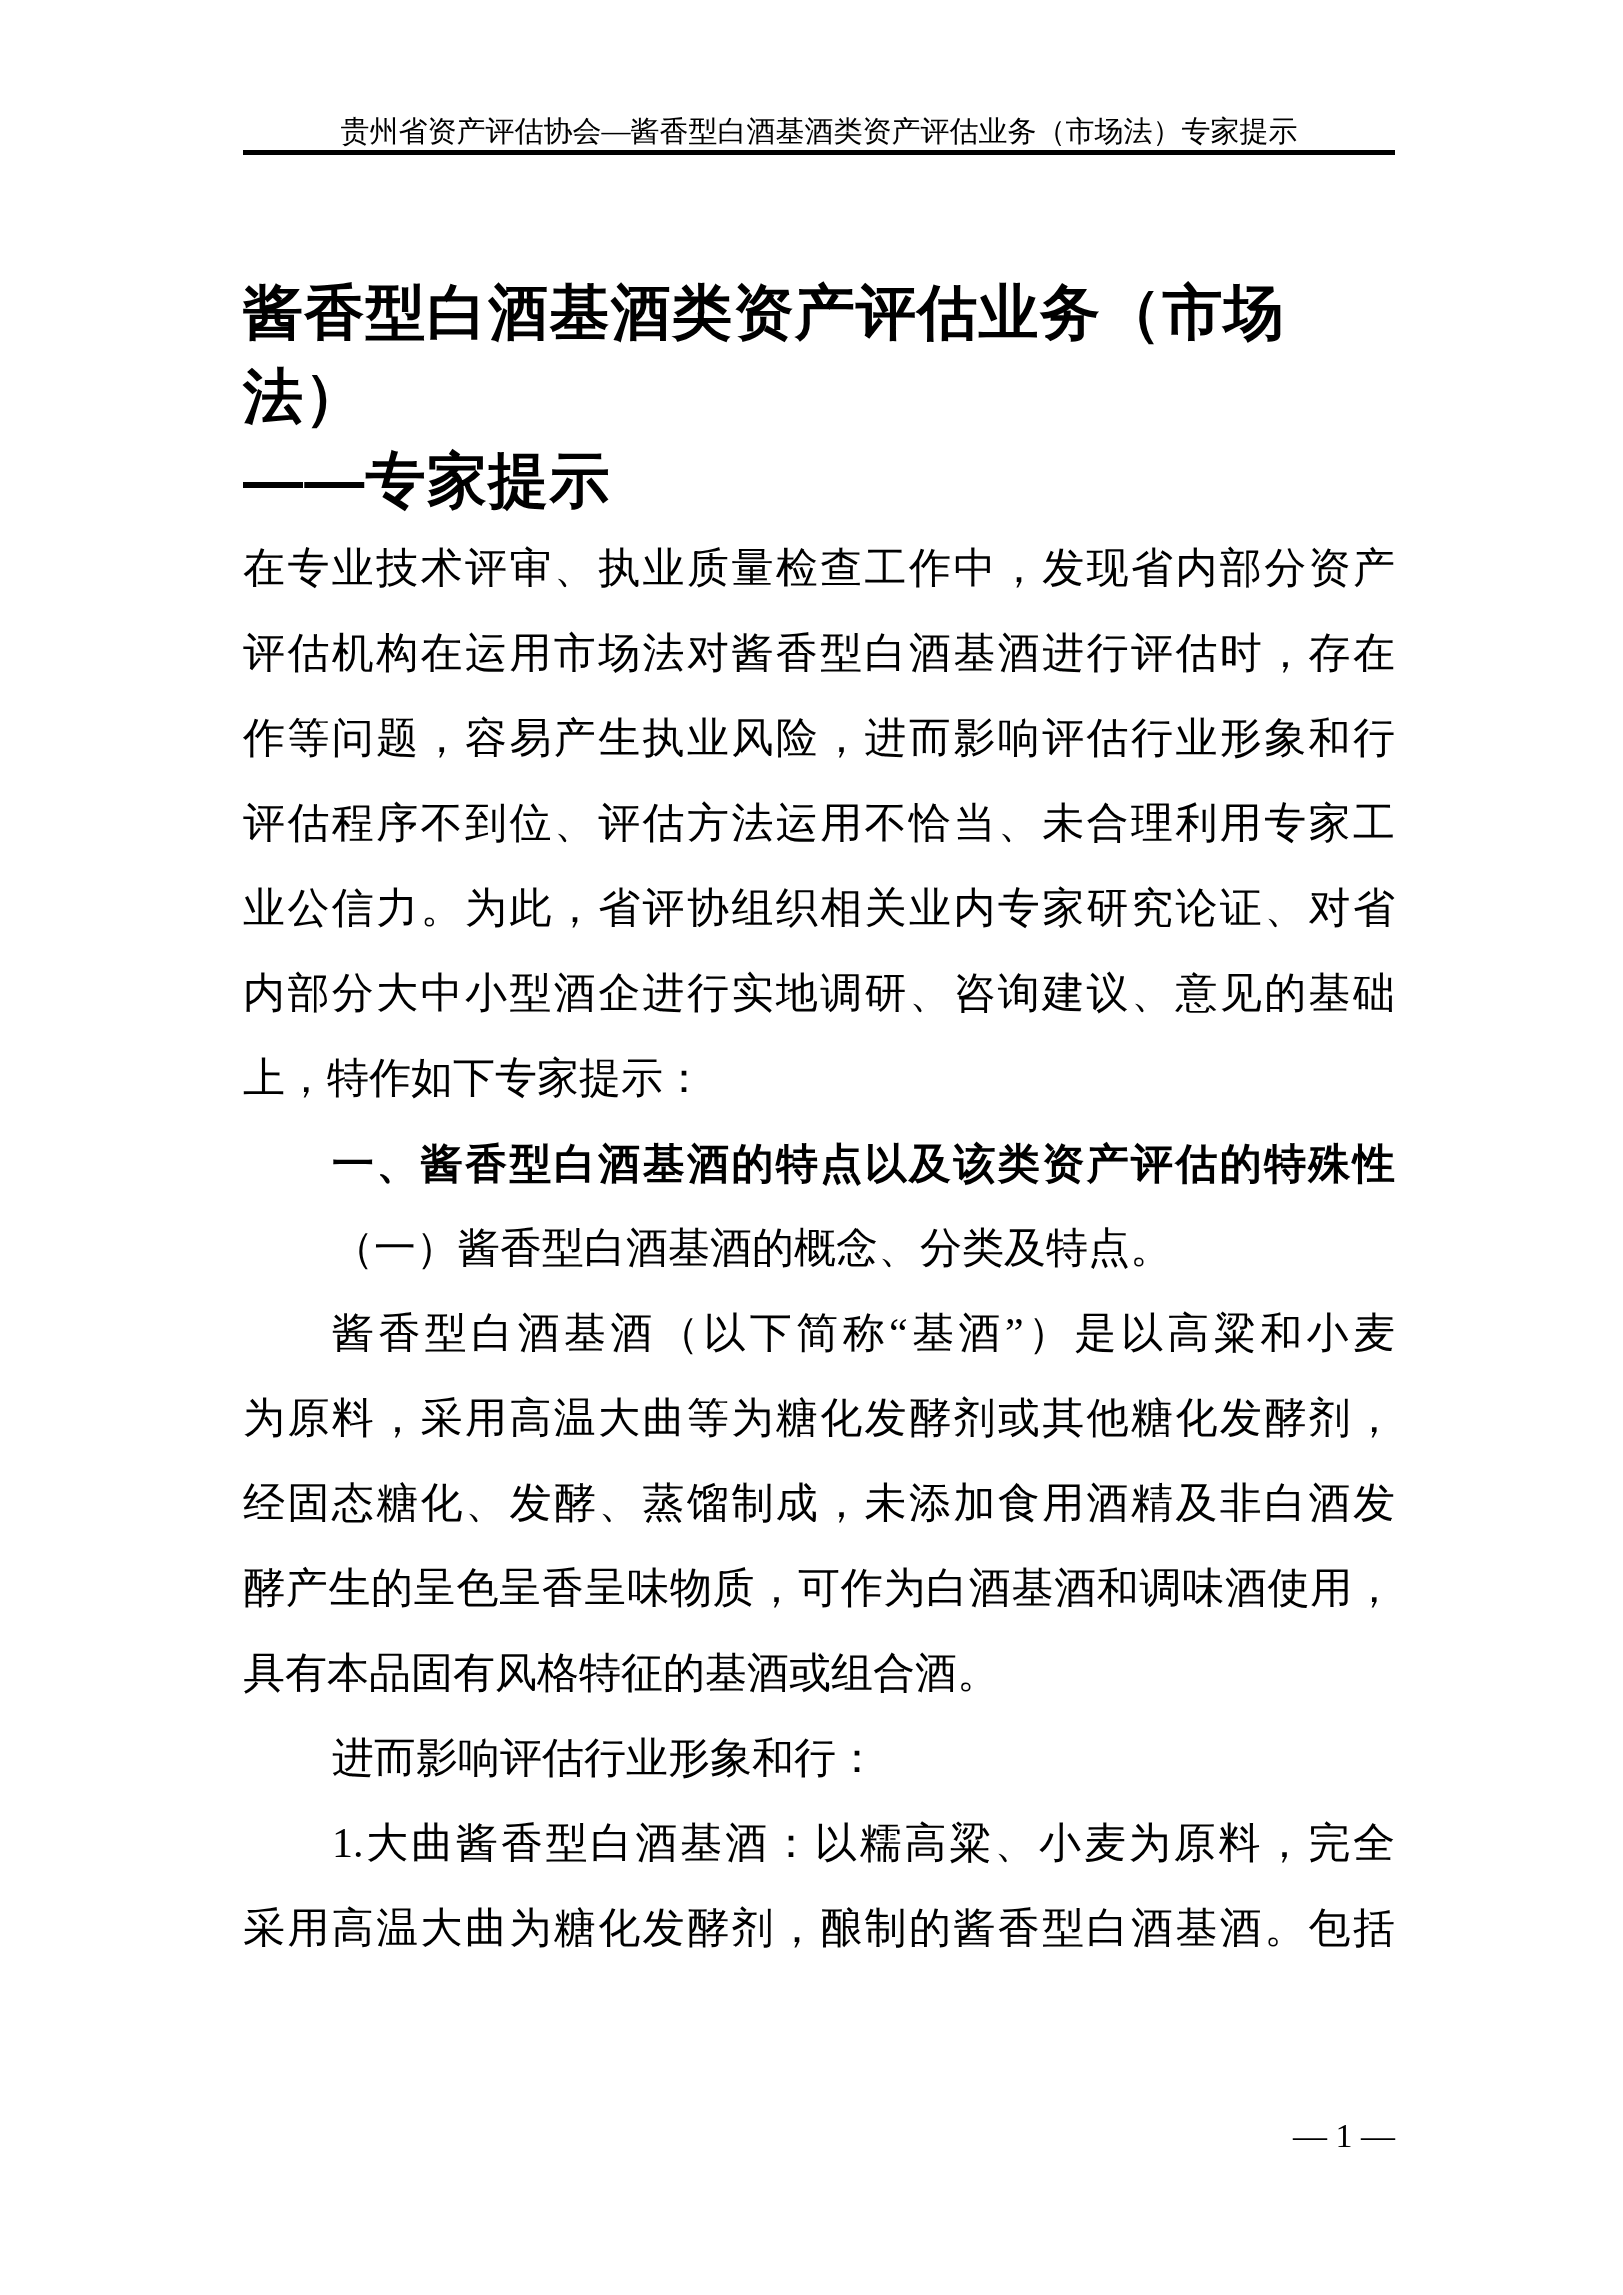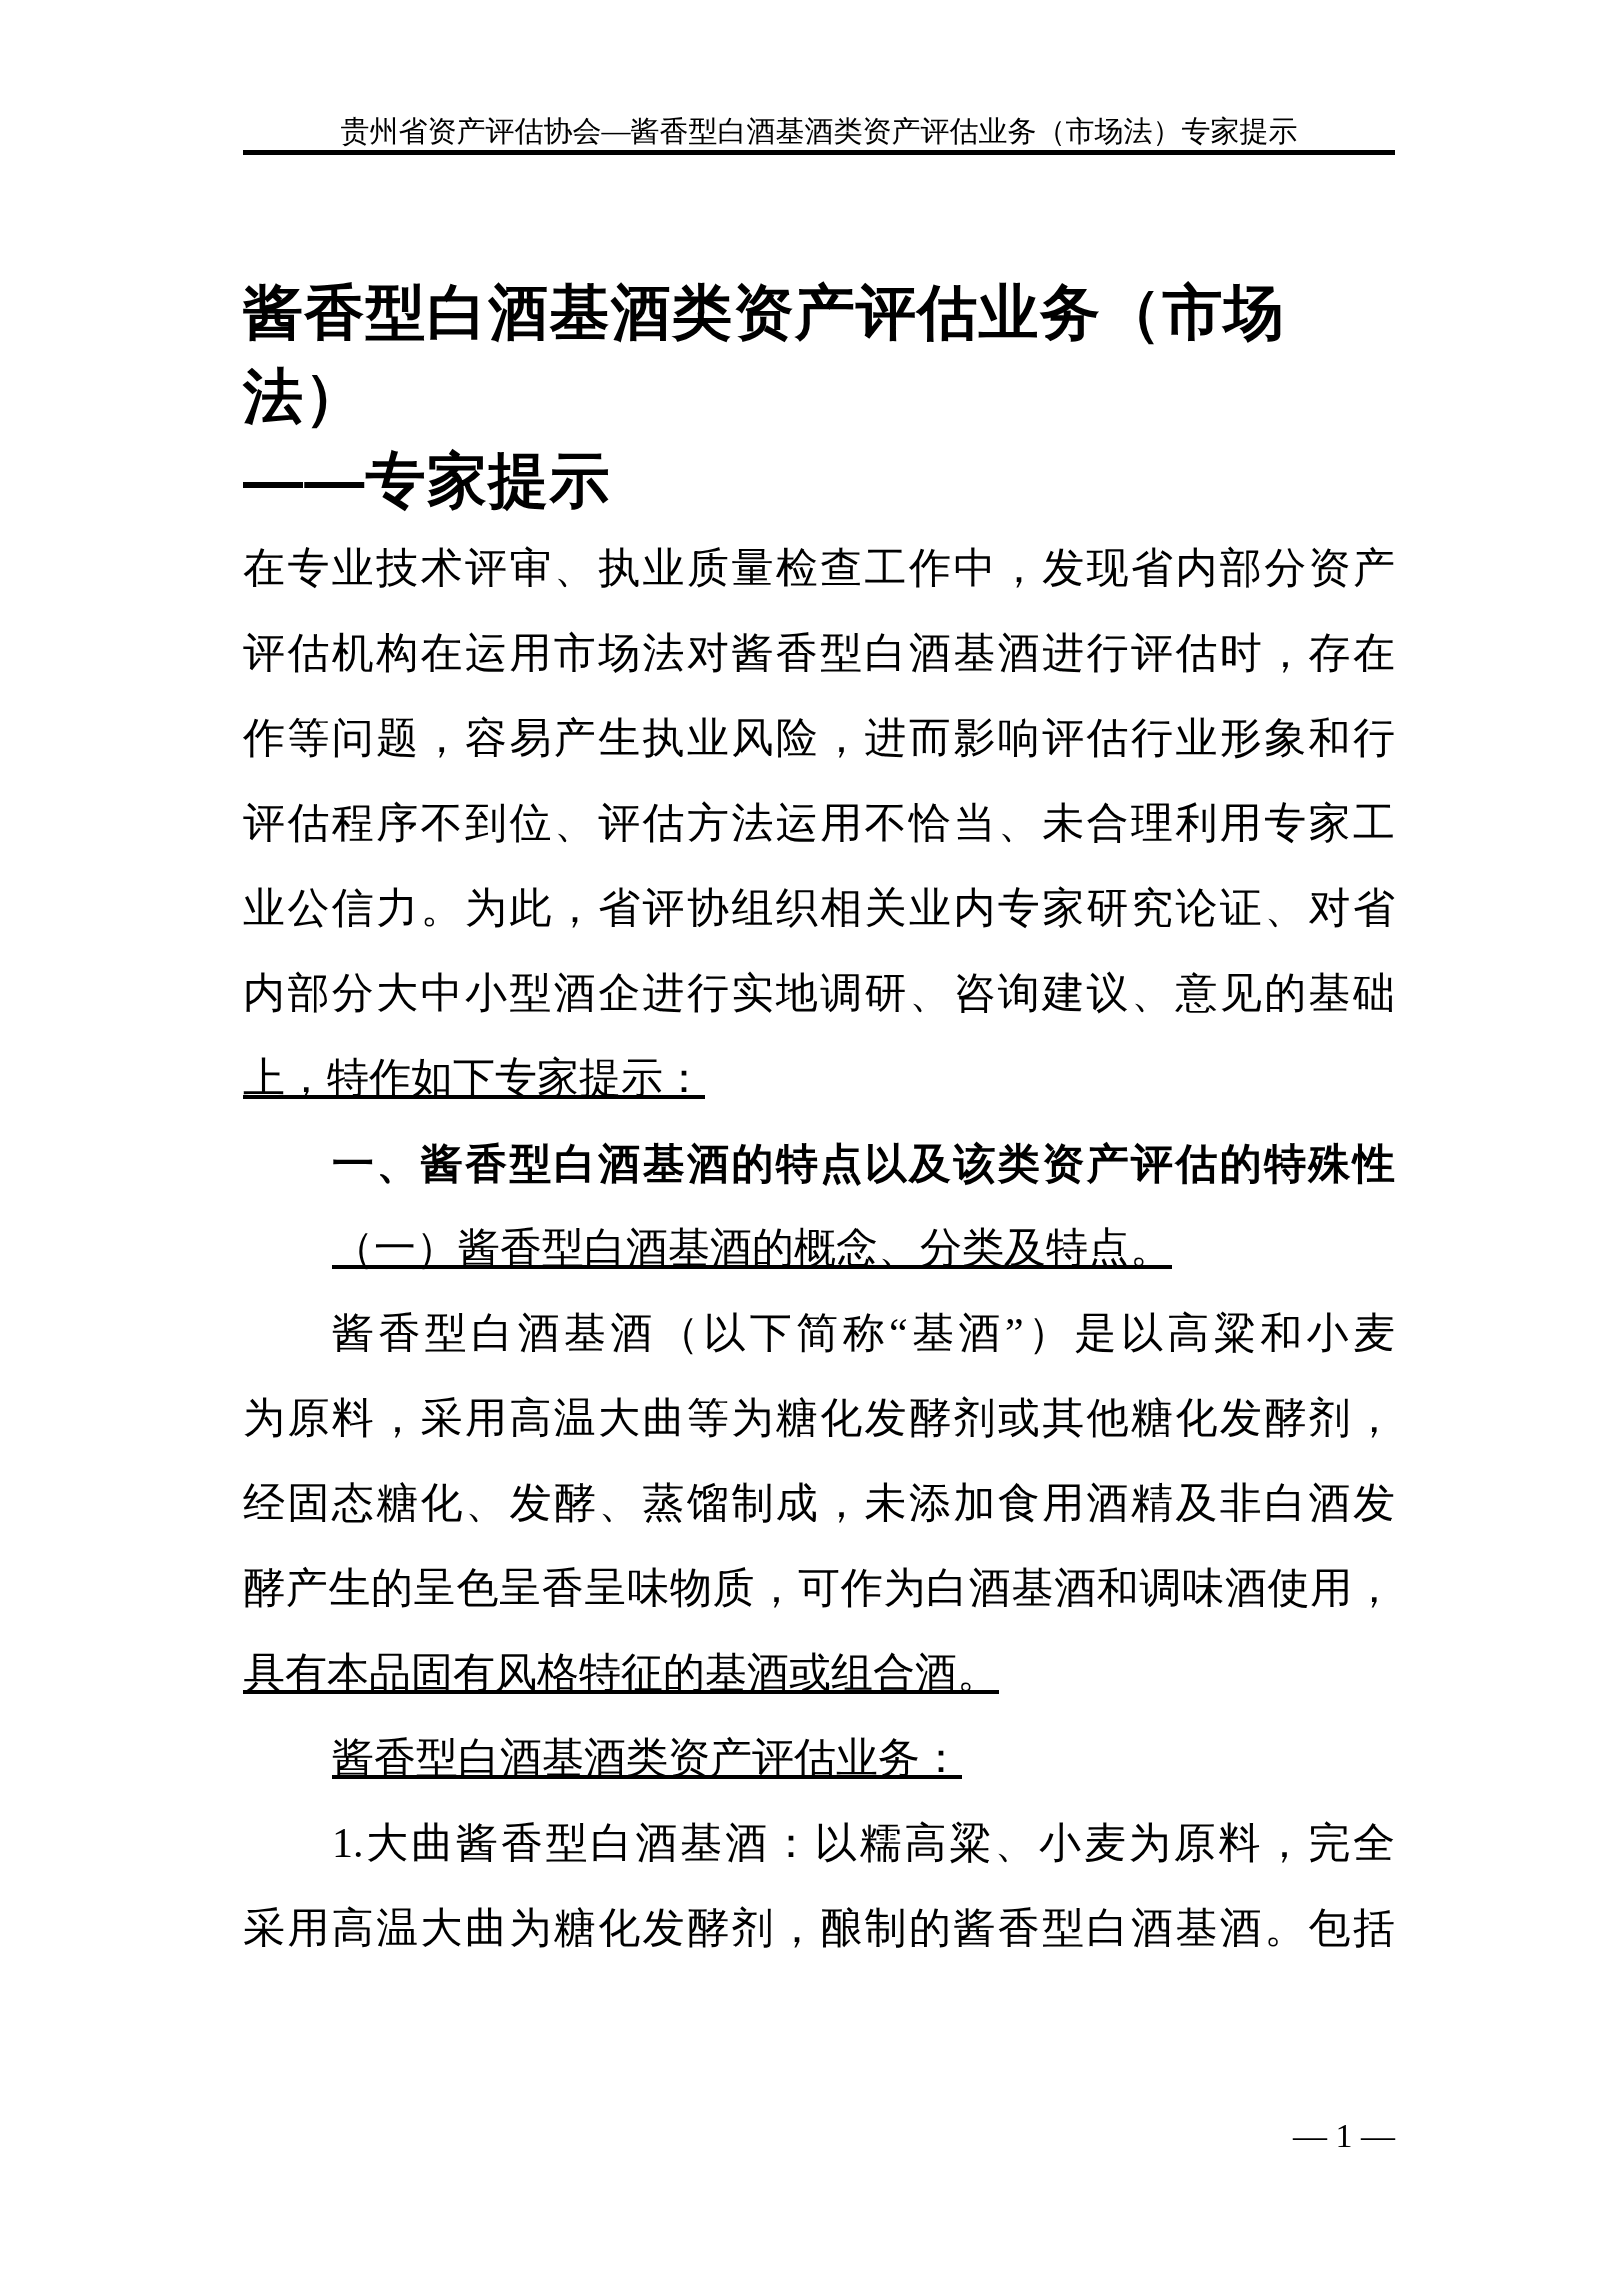--- a/index.html
+++ b/index.html
@@ -63,21 +63,20 @@
     text-align-last: justify;
     white-space: nowrap;
     overflow: visible;
   }
   .line.indent {
     padding-left: 89px;
   }
   .line.open {
     text-align: center;
     text-align-last: left;
-    text-decoration: underline;
   }
   .line.bold {
     font-family: "Liberation Sans", "DejaVu Sans", sans-serif;
     font-weight: 700;
   }
   
   .footer {
     position: absolute;
     top: 2116px;
     left: 243px;
@@ -114,21 +113,21 @@
     <div class="line indent bold">一、酱香型白酒基酒的特点以及该类资产评估的特殊性</div>
 
     <div class="line indent open">（一）酱香型白酒基酒的概念、分类及特点。</div>
 
     <div class="line indent">酱香型白酒基酒（以下简称“基酒”）是以高粱和小麦</div>
     <div class="line">为原料，采用高温大曲等为糖化发酵剂或其他糖化发酵剂，</div>
     <div class="line">经固态糖化、发酵、蒸馏制成，未添加食用酒精及非白酒发</div>
     <div class="line">酵产生的呈色呈香呈味物质，可作为白酒基酒和调味酒使用，</div>
     <div class="line open">具有本品固有风格特征的基酒或组合酒。</div>
 
-    <div class="line indent open">酱香型白酒基酒类资产评估业务：</div>
+    <div class="line indent open">进而影响评估行业形象和行：</div>
 
     <div class="line indent">1.大曲酱香型白酒基酒：以糯高粱、小麦为原料，完全</div>
     <div class="line">采用高温大曲为糖化发酵剂，酿制的酱香型白酒基酒。包括</div>
   </div>
 
   <div class="footer">
     <span>— 1 —</span>
   </div>
 
 </div>

